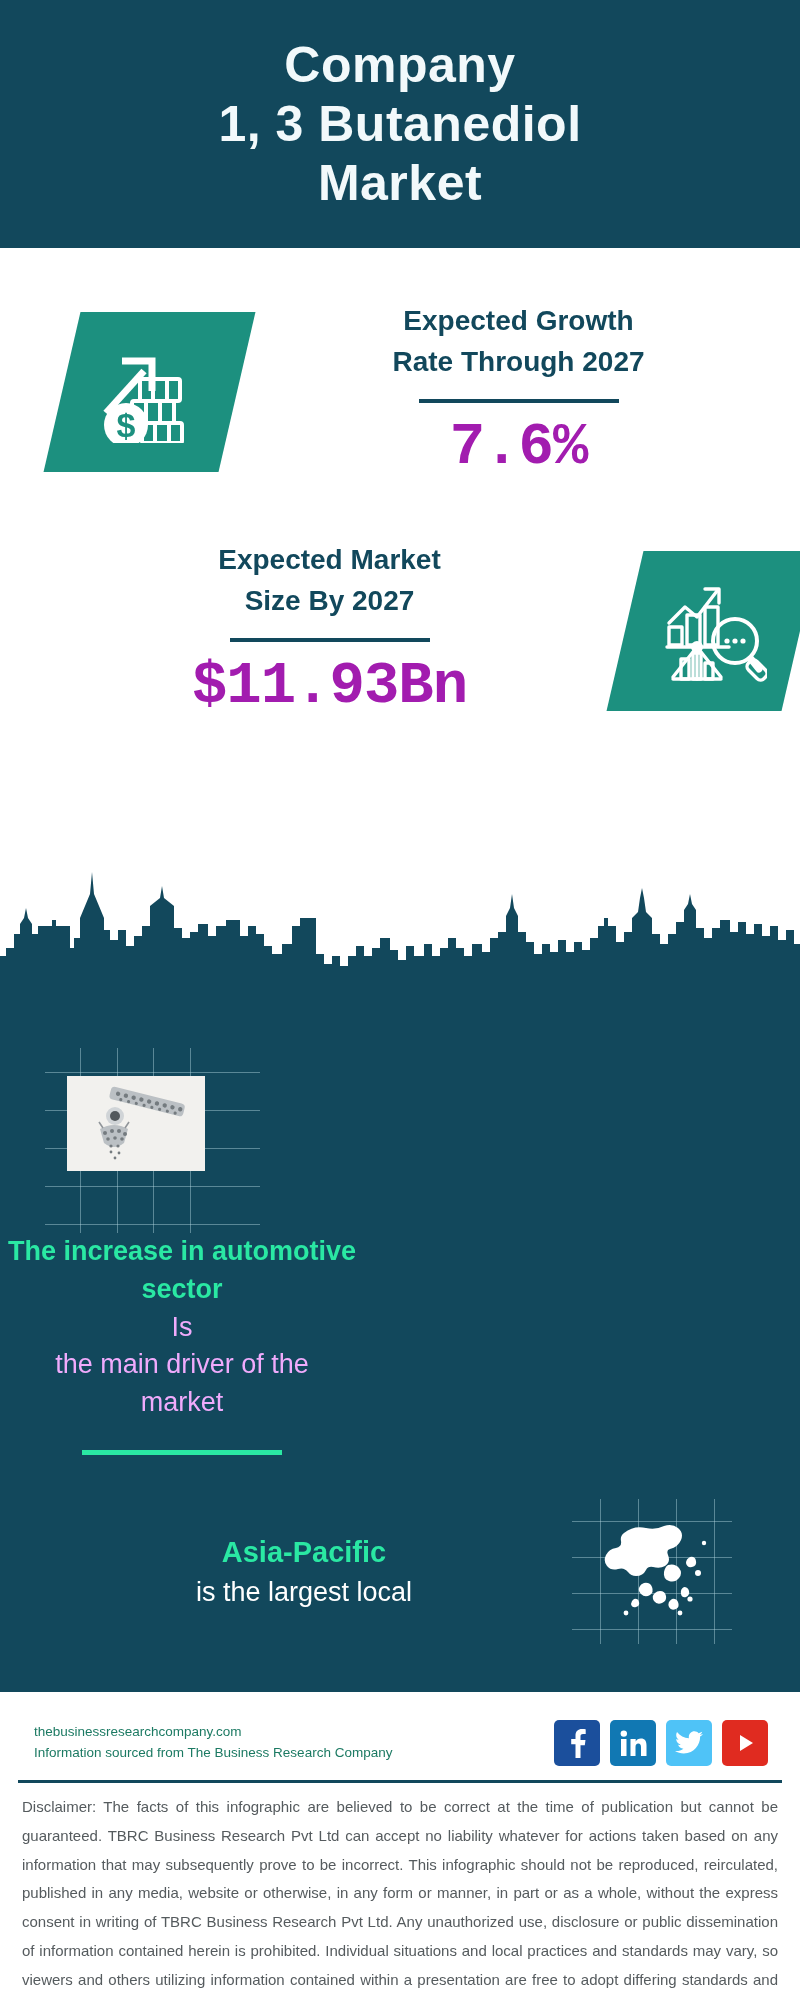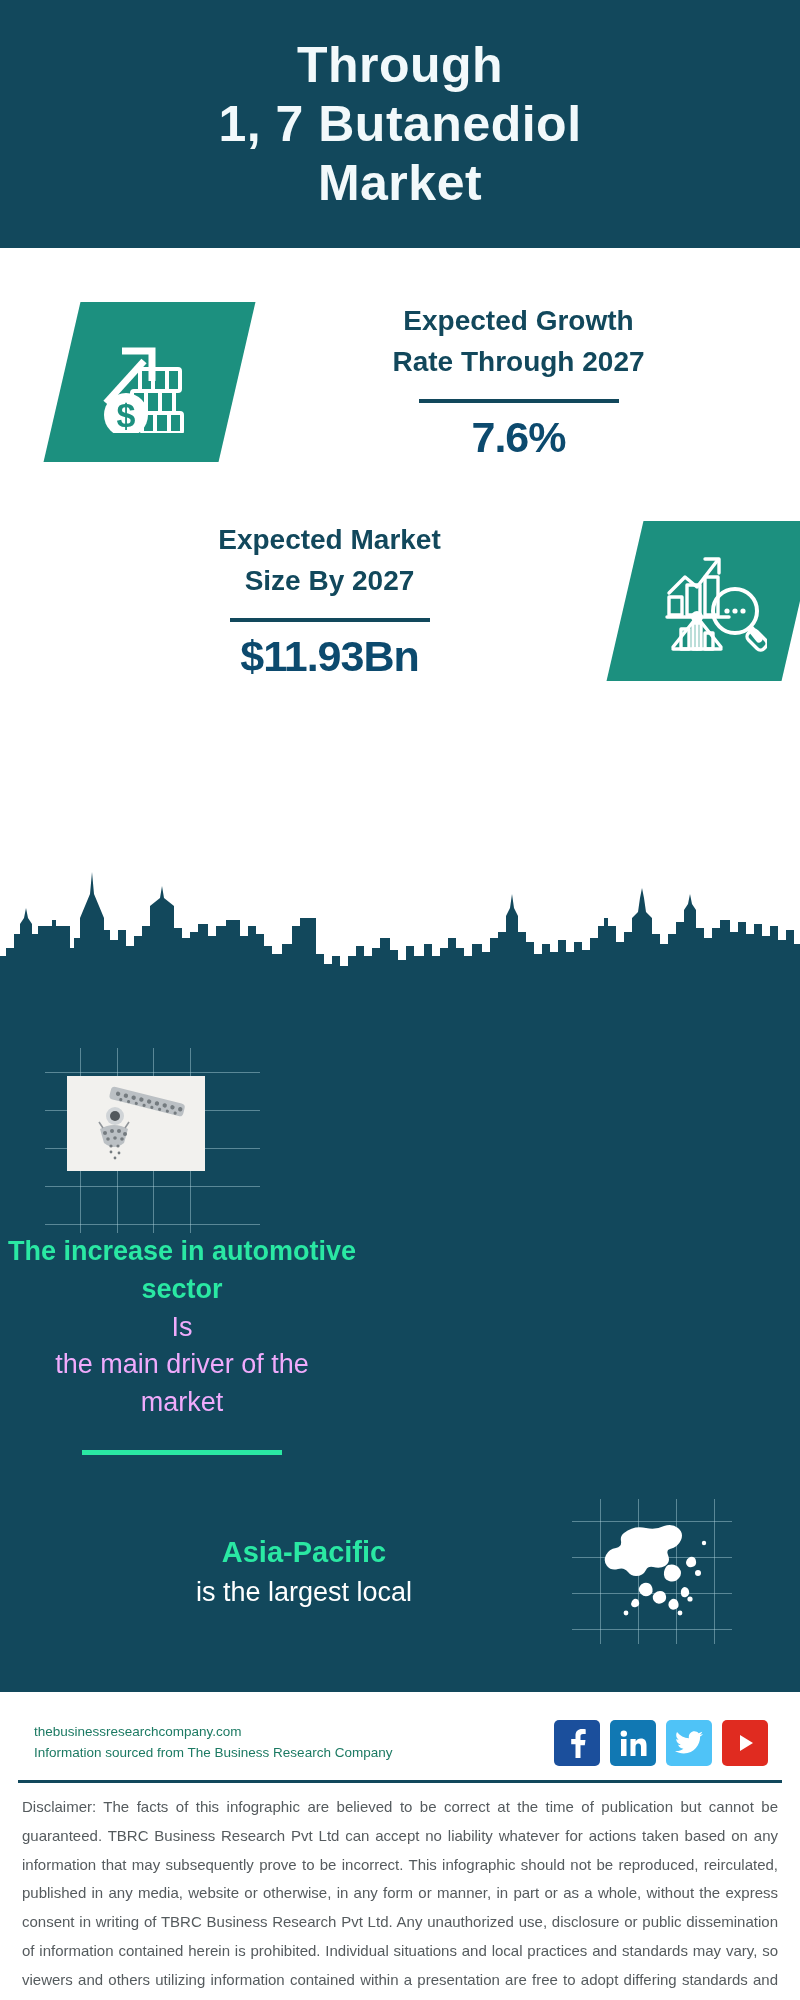--- a/index.html
+++ b/index.html
@@ -69,25 +69,26 @@
     line-height: 1.48;
   }
   .stat-label .ln { display: block; }
   .rule {
     width: 200px;
     height: 4px;
     background: #12485c;
     margin: 16px auto 8px auto;
   }
   .stat-value {
-    color: #0c4a6e;
-    font-size: 43px;
+    color: #a21caf;
+    font-size: 59px;
     font-weight: bold;
     line-height: 1.25;
     letter-spacing: -1px;
+    font-family: Liberation Mono, monospace;
   }
 
   .stat-text.left-block { text-align: center; padding-left: 44px; }
 
   
   .skyline { position: relative; height: 0; }
   .skyline svg { display: block; width: 800px; height: 130px; position: absolute; bottom: 0; left: 0; }
 
   
   .dark {
@@ -192,22 +193,22 @@
     word-spacing: 0.2px;
   }
 </style>
 </head>
 <body>
 
 <div class="page">
 
   <div class="header">
     <div class="header-title">
-      <span class="ln">Through</span>
-      <span class="ln">1, 7 Butanediol</span>
+      <span class="ln">Company</span>
+      <span class="ln">1, 3 Butanediol</span>
       <span class="ln">Market</span>
     </div>
   </div>
 
   <div class="stats">
 
     <div class="stat-row r1">
       <div class="para-badge badge-left">
         <svg width="108" height="102" viewBox="0 0 108 102">
 

